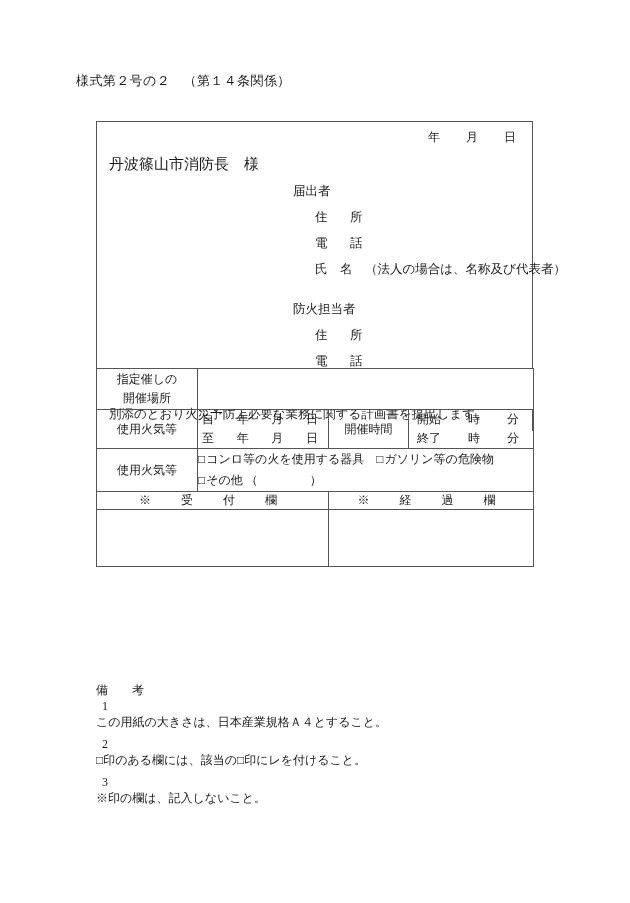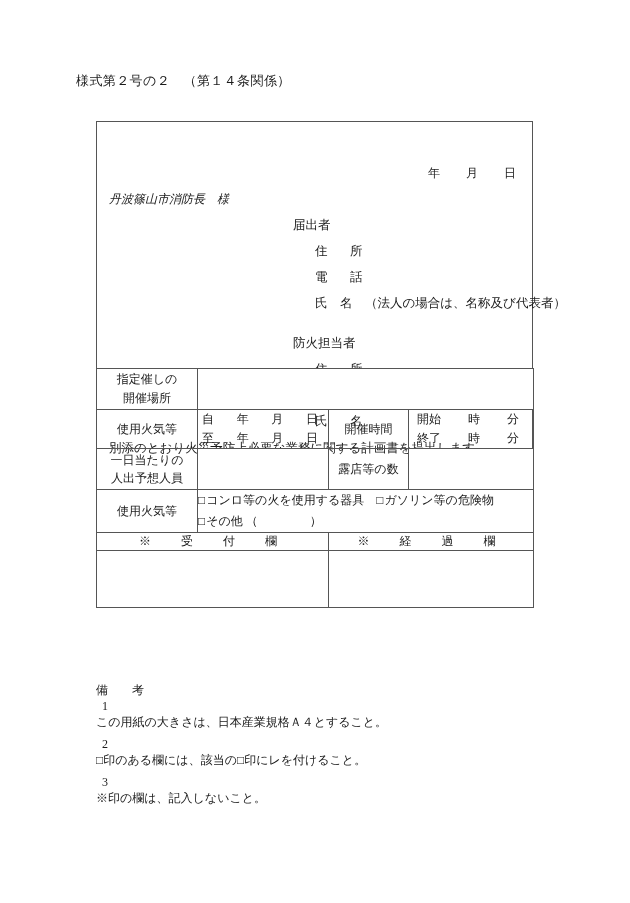--- a/index.html
+++ b/index.html
@@ -51,34 +51,32 @@
     width: 437px;
     box-sizing: border-box;
     border: 1px solid #555;
     border-bottom: none;
   }
 
   
   .head-block {
     position: relative;
     padding: 0;
-    margin-top: 36px;
   }
   .date-line {
     text-align: right;
     font-size: 12px;
     padding: 7px 16px 0 0;
     white-space: nowrap;
   }
   .date-line .sp { display: inline-block; width: 26px; }
   .addressee {
-    font-size: 12px;
+    font-size: 15px;
     padding: 9px 0 0 12px;
     white-space: nowrap;
-    font-style: italic;
   }
   .party-block {
     padding-left: 196px;
   }
   .party-title {
     font-size: 12.5px;
     padding-top: 9px;
     white-space: nowrap;
   }
   .party-row {
@@ -269,29 +267,20 @@
             <span>分</span>
           </div>
           <div class="tm-line">
             <span>終了</span>
             <span>時</span>
             <span>分</span>
           </div>
         </td>
       </tr>
 
-      <tr>
-        <td class="lbl-cell">
-          <span class="l2">一日当たりの</span>
-          <span class="l2">人出予想人員</span>
-        </td>
-        <td class="val-cell" style="height:40px;"></td>
-        <td class="lbl-cell">露店等の数</td>
-        <td class="val-cell"></td>
-      </tr>
 
       <tr>
         <td class="lbl-cell">使用火気等</td>
         <td class="chk-cell" colspan="3">
           <div>
             <span class="box">□</span><span>コンロ等の火を使用する器具</span><span class="chk-gap"></span><span class="box">□</span><span>ガソリン等の危険物</span>
           </div>
           <div>
             <span class="box">□</span><span>その他</span>
             <span>（</span><span class="paren-gap"></span><span>）</span>

